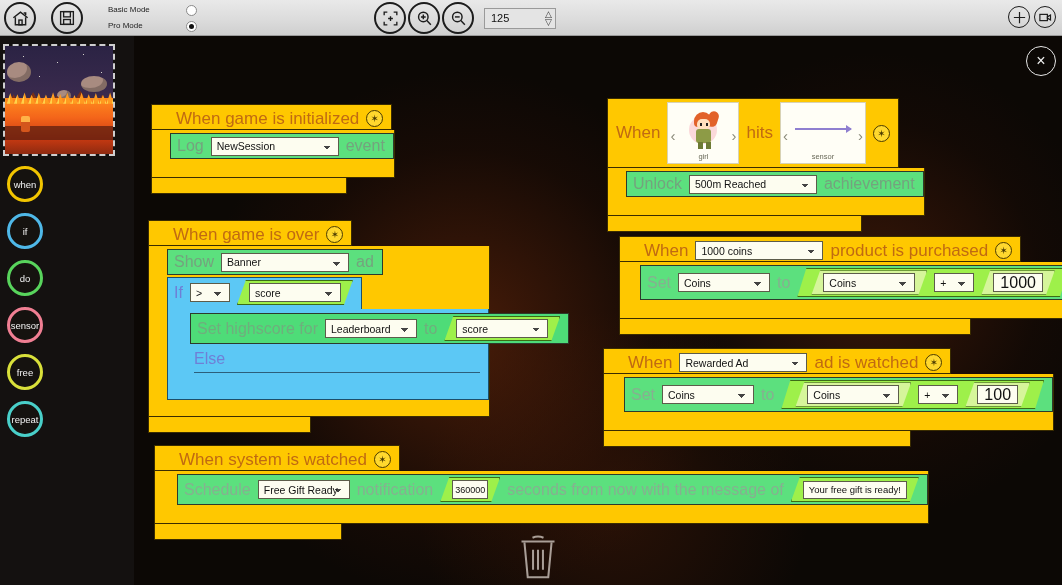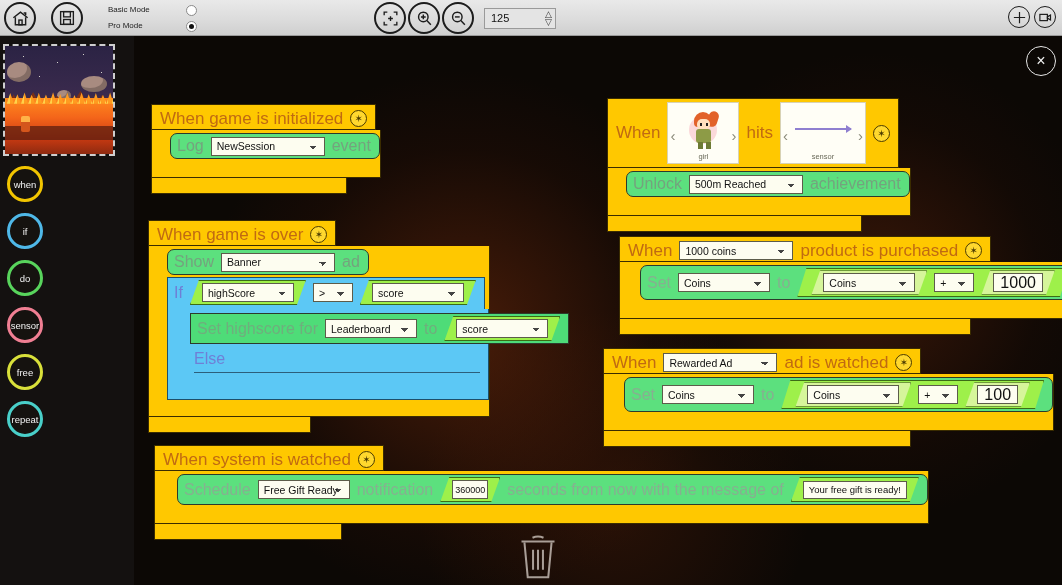--- a/index.html
+++ b/index.html
@@ -128,62 +128,62 @@
   }
   #trash {
     position: absolute; left: 382px; top: 496px; width: 44px; height: 50px;
     cursor: pointer; opacity: .75;
   }
 
   
   .script { position: absolute; }
   .hat {
     background: #ffc800; border: 1px solid #3a2c00;
-    padding: 3px 8px 0 8px; position: relative;
+    padding: 3px 8px 0 24px; position: relative;
     display: inline-flex; align-items: center; gap: 7px;
     min-height: 26px; white-space: nowrap;
   }
   .hat-txt { color: #c06a12; font-size: 17px; line-height: 20px; }
   .gear {
     width: 17px; height: 17px; border-radius: 50%;
     border: 1.4px solid #4a3a00; background: #ffd82e;
     display: inline-flex; align-items: center; justify-content: center;
     font-size: 10px; color: #4a3a00; cursor: pointer; flex: 0 0 auto;
   }
   .body {
     background: #ffc800; border: 1px solid #3a2c00; border-top: 0;
     padding: 3px 0 16px 18px; position: relative;
   }
   .row {
     display: flex; align-items: center; gap: 7px;
     white-space: nowrap; padding: 2px 8px 2px 6px;
     border: 1px solid #2c3a2c;
     margin-bottom: 2px; width: fit-content; min-height: 26px;
   }
-  .row.green { background: #5ce07e; border-radius: 7px; }
+  .row.green { background: #5ce07e; }
   .row.green2 { background: #4edc78; }
   .row.blue { background: #5cc8f5; border-color: #1d4f6b; }
   .row-lbl { font-size: 16px; color: #74a37e; }
   .row-lbl.g { color: #6fae7d; }
   .row-lbl.b { color: #6f7fd6; }
   .row-lbl.gray { color: #86b090; }
 
   select, .fake-sel {
     font-family: "Liberation Sans", sans-serif;
     font-size: 10.5px; color: #111;
     background: #fdfdf0; border: 1px solid #5c5c4a;
     height: 19px; padding: 0 2px 0 5px; outline: none;
     appearance: none; -webkit-appearance: none;
     background-image: linear-gradient(45deg, transparent 50%, #444 50%), linear-gradient(135deg, #444 50%, transparent 50%);
     background-position: calc(100% - 11px) 8px, calc(100% - 7px) 8px;
     background-size: 4px 4px, 4px 4px;
     background-repeat: no-repeat;
     cursor: pointer;
   }
-  .sel-w-lg { width: 114px; }
+  .sel-w-lg { width: 128px; }
   .sel-w-md { width: 92px; }
   .sel-w-xs { width: 40px; }
 
   
   .hex {
     display: inline-flex; align-items: center; padding: 2px 11px;
     background: #9ef04a; border: 1px solid #3c6b16;
     clip-path: polygon(9px 0, 100% 0, calc(100% - 9px) 100%, 0 100%);
     height: 25px;
   }
@@ -410,23 +410,20 @@
         <span class="gear">✶</span>
       </div>
       <div class="body">
         <div class="row green">
           <span class="row-lbl">Show</span>
           <select class="sel-w-lg"><option>Banner</option></select>
           <span class="row-lbl">ad</span>
         </div>
         <div class="row blue" style="padding-bottom:4px">
           <span class="row-lbl b">If</span>
-          <span class="hex">
-            <select class="sel-w-md"><option>highScore</option></select>
-          </span>
           <select class="sel-w-xs"><option>&gt;</option></select>
           <span class="hex">
             <select class="sel-w-md"><option>score</option></select>
           </span>
         </div>
         <div style="background:#5cc8f5;border:1px solid #1d4f6b;border-top:0;width:322px;padding:4px 0 4px 26px;margin-top:-3px">
           <div class="row green2" style="margin-left:-4px">
             <span class="row-lbl g">Set highscore for</span>
             <select class="sel-w-md"><option>Leaderboard</option></select>
             <span class="row-lbl g">to</span>

